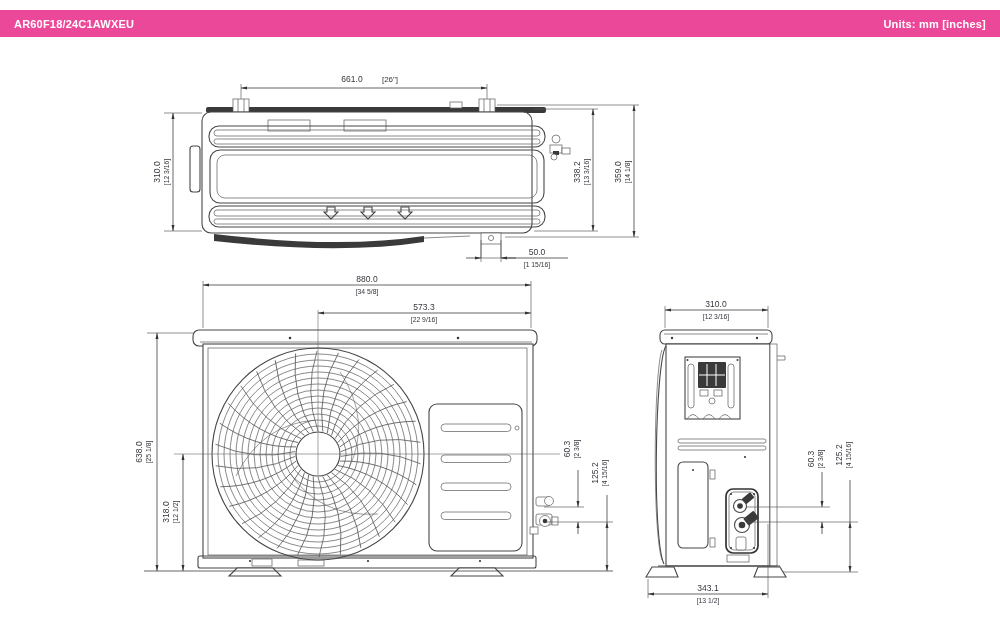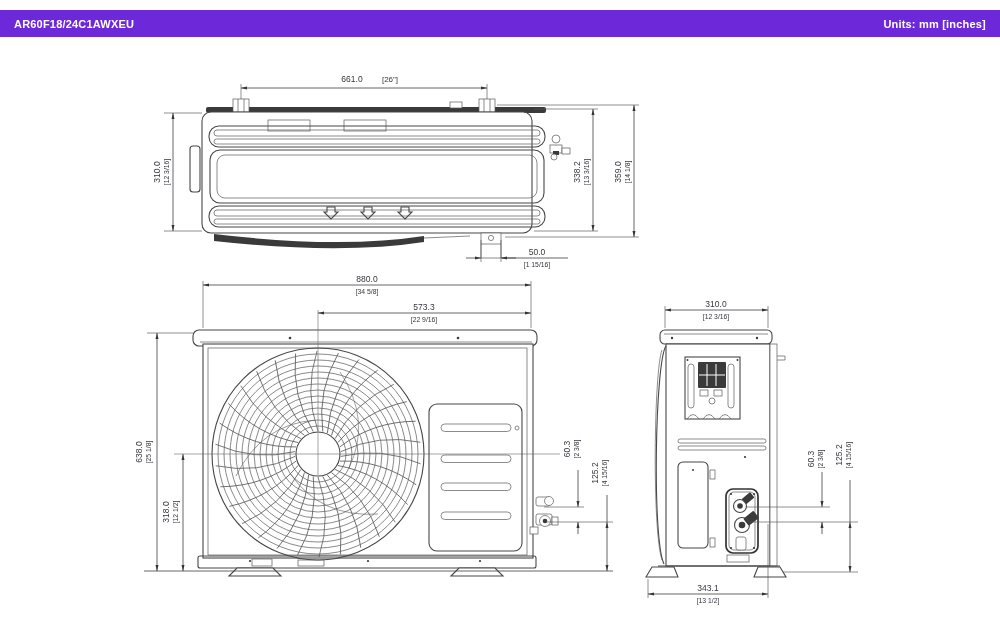--- a/index.html
+++ b/index.html
@@ -1,18 +1,18 @@
 <!DOCTYPE html>
 <html><head>
 <meta charset="utf-8">
 <style>
   html,body{margin:0;padding:0;background:#fff;}
   #page{position:relative;width:1000px;height:625px;background:#fff;overflow:hidden;
         font-family:"Liberation Sans",sans-serif;}
-  #hdr{position:absolute;left:0;top:10px;width:1000px;height:27px;background:#6d28d9;
+  #hdr{position:absolute;left:0;top:10px;width:1000px;height:27px;background:#ec4899;
        display:flex;align-items:center;justify-content:space-between;box-sizing:border-box;
        padding:0 14px;}
   #hdr .t{color:#fff;font-size:11px;font-weight:bold;letter-spacing:.2px;}
   svg{position:absolute;left:0;top:0;}
   .ln{stroke:#474747;stroke-width:1.1;fill:#fff;}
   .lnf{stroke:#474747;stroke-width:1.1;fill:none;}
   .tn{stroke:#5a5a5a;stroke-width:.7;fill:none;}
   .tnf{stroke:#5a5a5a;stroke-width:.7;fill:#fff;}
   .dk{fill:#3a3a3a;stroke:none;}
   .dim{stroke:#3f3f3f;stroke-width:.8;fill:none;}

